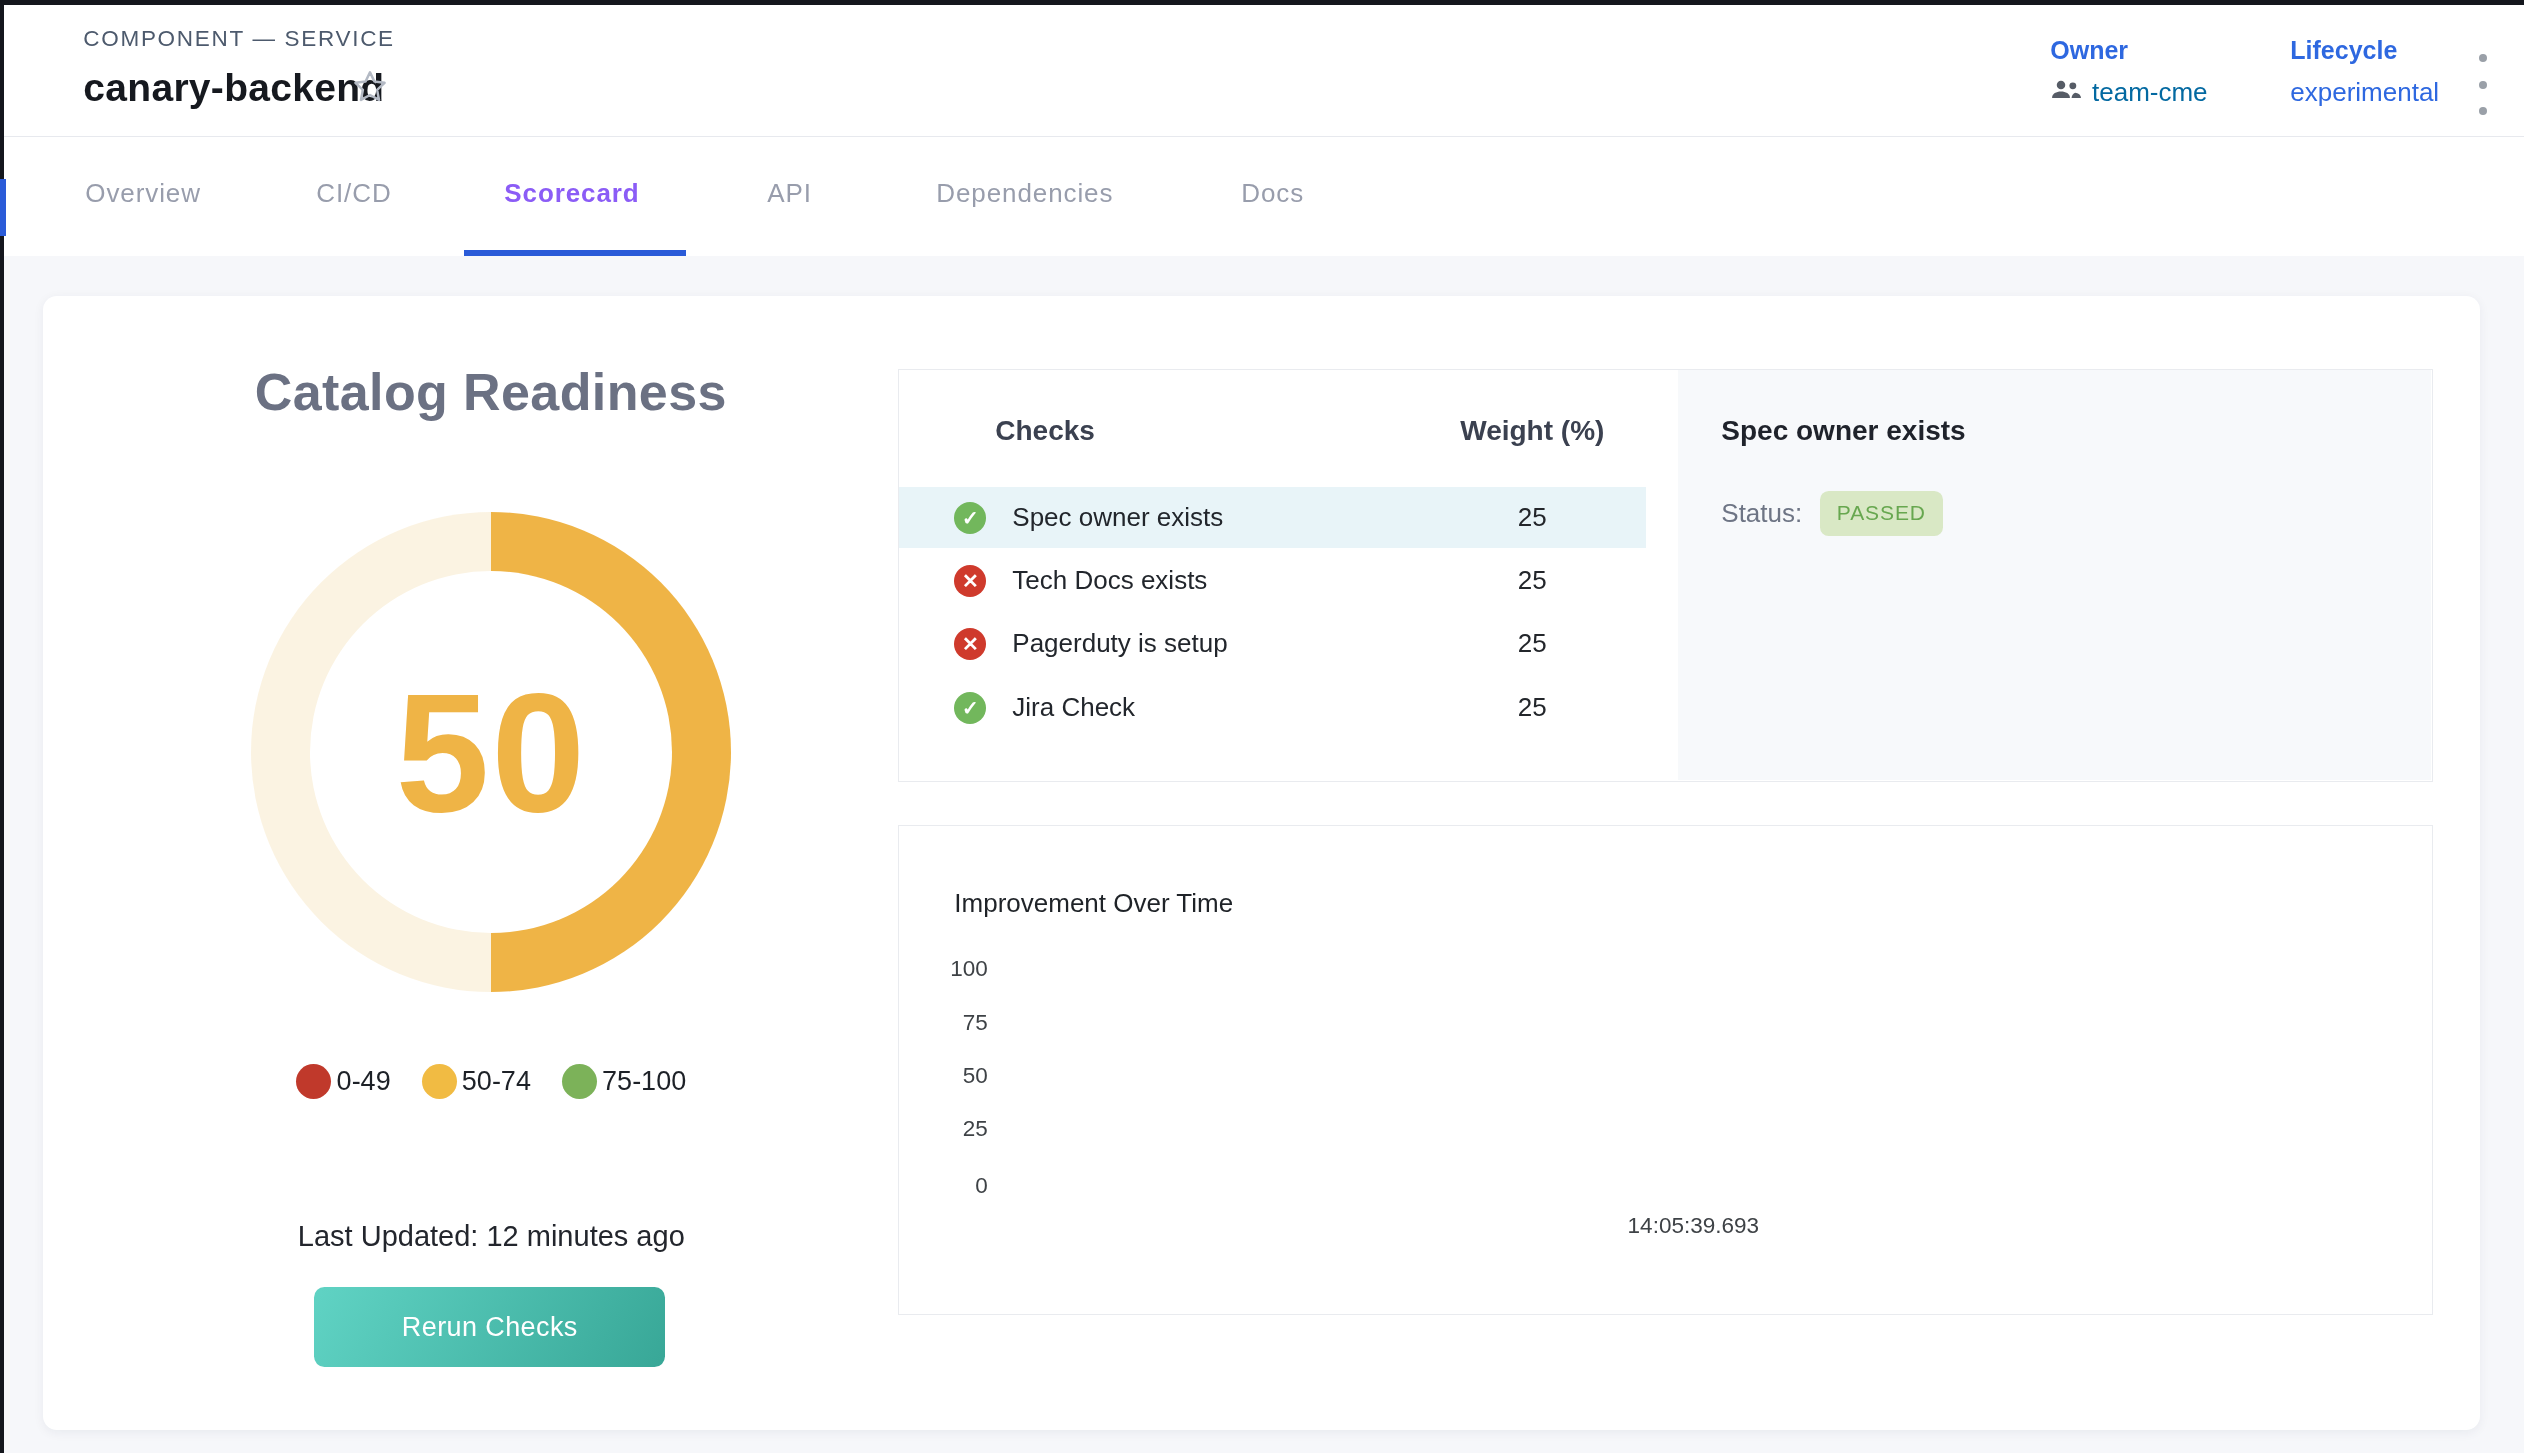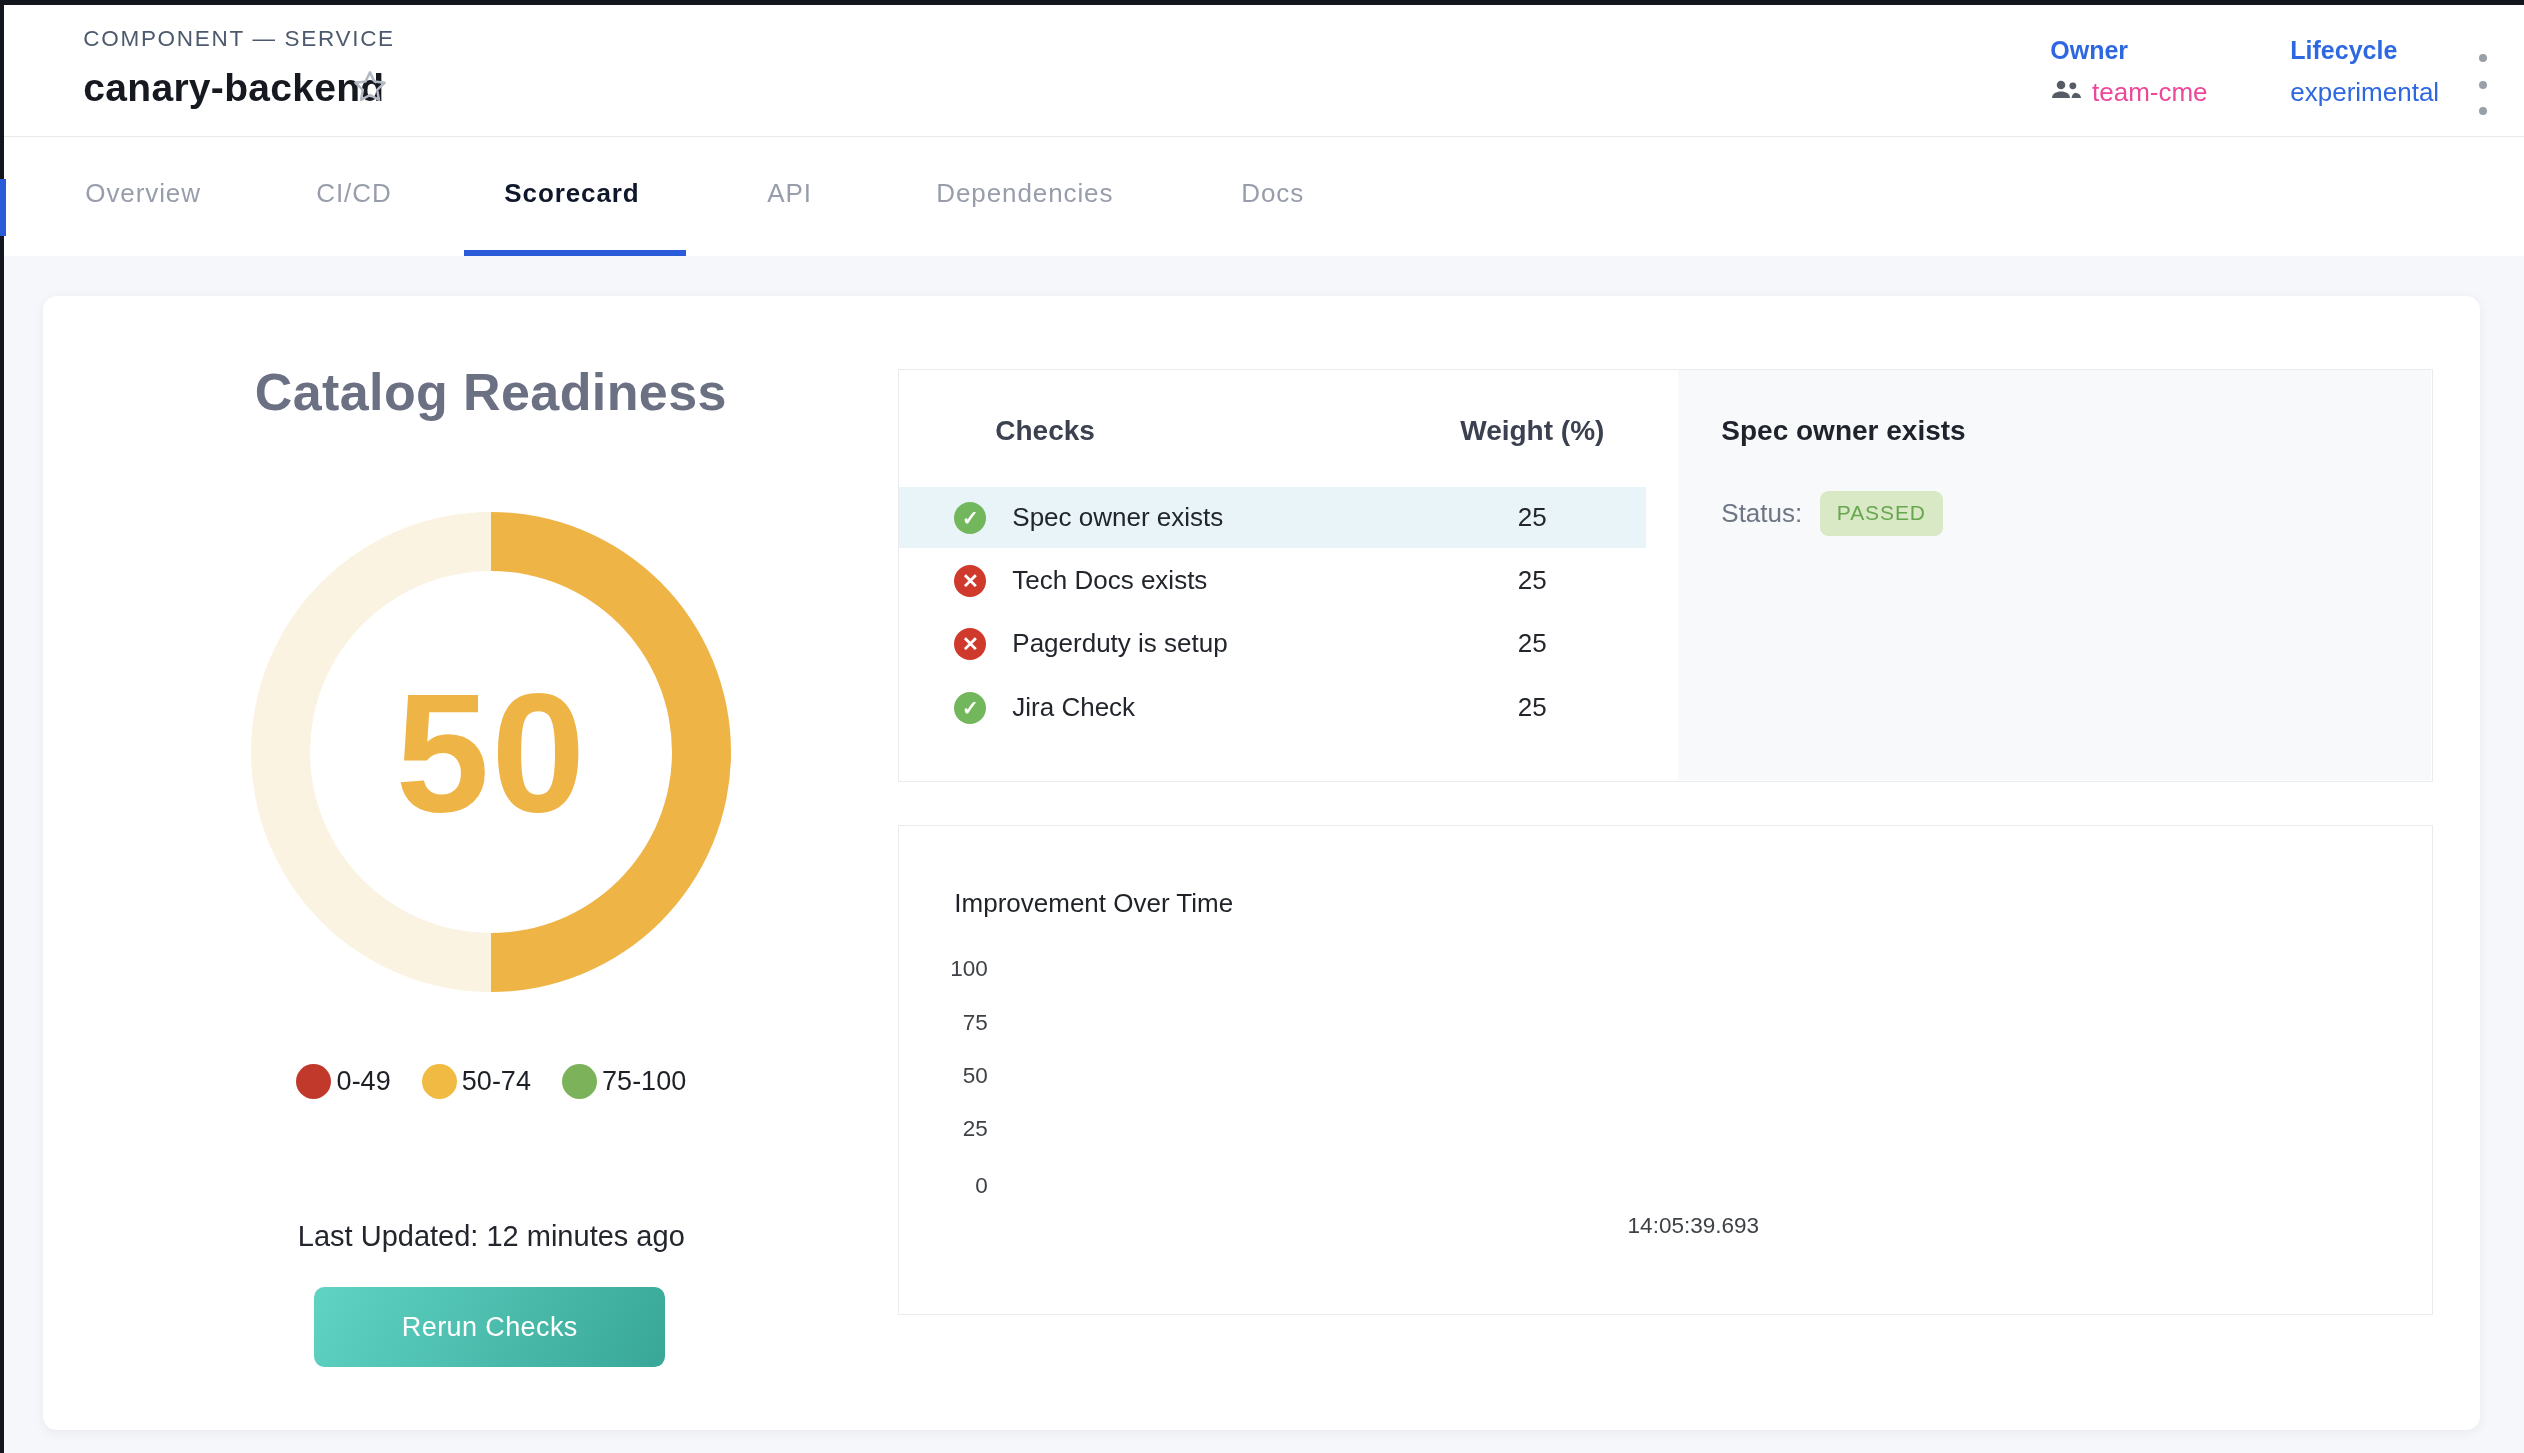--- a/index.html
+++ b/index.html
@@ -24,21 +24,21 @@
   .meta-label { font-size:25px; font-weight:700; }
   .meta-value { margin-top:12px; font-size:26px; display:flex; align-items:center; gap:8.7px; }
   .owner-block { left:2046px; }
   .lifecycle-block { left:2254px;margin-left:32px; }
   .kebab { left:2465px; top:49px; width:28px; height:61px; display:flex; flex-direction:column; align-items:center; justify-content:space-between; cursor:pointer; }
   .kebab i { width:7.8px; height:7.8px; border-radius:50%; background:#9aa0a8; }
 
   
   .tabbar { left:4.3px; top:137px; width:2521px; height:119px; background:#fff; }
   .tab { position:absolute; top:41px; font-size:26px; letter-spacing:0.9px; color:#989dac; cursor:pointer; white-space:nowrap; }
-  .tab.active { color:#0f172a; font-weight:700; }
+  .tab.active { color:#8b5cf6; font-weight:700; }
   .tab-underline { left:460px; top:113px; width:222px; height:6px; background:#2a5bd8; }
 
   
   .content { left:4.3px; top:256px; width:2521px; height:1198px; background:#f6f7fa; }
   .card { position:absolute; left:39px; top:40px; width:2437px; height:1134px; background:#fff; border-radius:14px;
           box-shadow:0 2.6px 10.4px rgba(25,35,60,0.06); }
 
   
   .readiness-title { left:101px; top:66px; width:693px; text-align:center; font-size:52px; font-weight:700; color:#6b7183; letter-spacing:0.4px; }
   .gauge { left:208px; top:216px; width:480px; height:480px; border-radius:50%; display:flex; align-items:center; justify-content:center; }
@@ -98,21 +98,21 @@
     <div class="meta-label blue-link" style="color: rgb(46, 104, 224);">Owner</div>
     <div class="meta-value">
       <span>
         <svg viewBox="0 0 24 16" width="33" height="23.4">
             <circle cx="8" cy="4.6" r="3.1" fill="#565c66"></circle>
             <circle cx="16.6" cy="5.2" r="2.5" fill="#565c66"></circle>
             <path d="M1.5 14c0-3 3.1-4.6 6.5-4.6s6.5 1.6 6.5 4.6z" fill="#565c66"></path>
             <path d="M15.7 14c0-1.9 1.2-3.2 2.6-3.8 2.2.3 4.2 1.5 4.2 3.8z" fill="#565c66"></path>
           </svg>
       </span>
-      <span class="blue-link" style="color: #ec4899;">team-cme</span>
+      <span class="blue-link" style="color: #0369a1;">team-cme</span>
     </div>
   </div>
 
   <div class="abs meta-block lifecycle-block">
     <div class="meta-label blue-link" style="color: rgb(46, 104, 224);">Lifecycle</div>
     <div class="meta-value">
       <span class="blue-link" style="color: rgb(46, 104, 224);">experimental</span>
     </div>
   </div>
 

